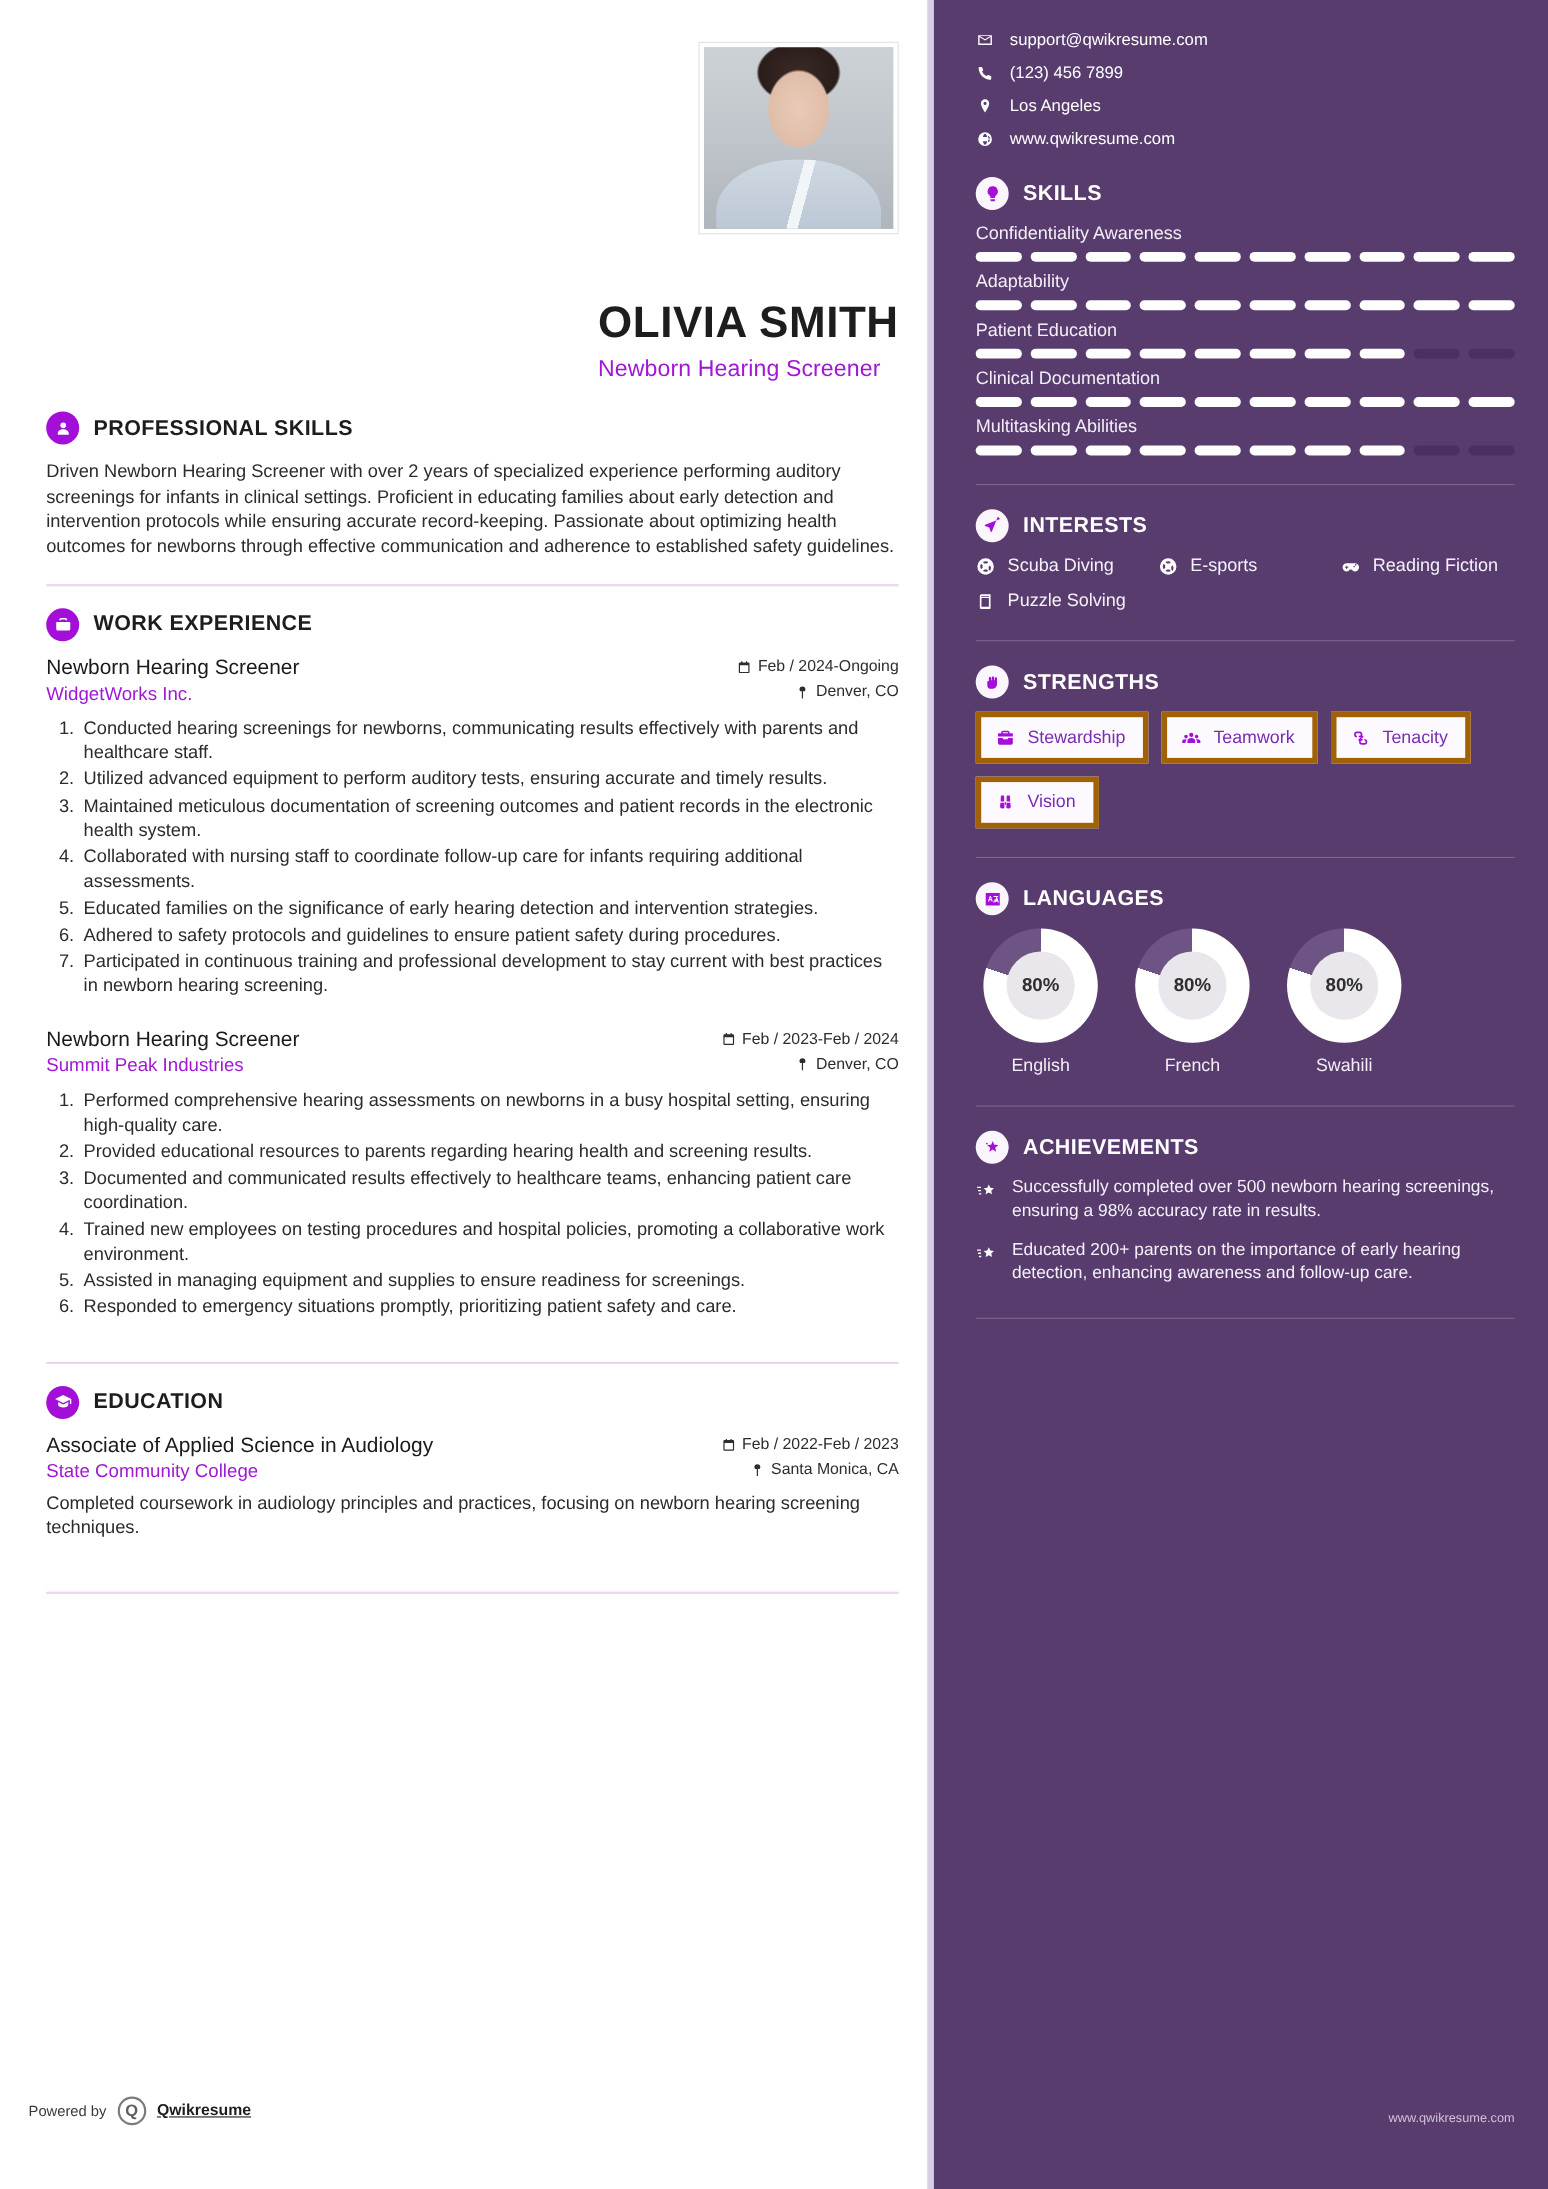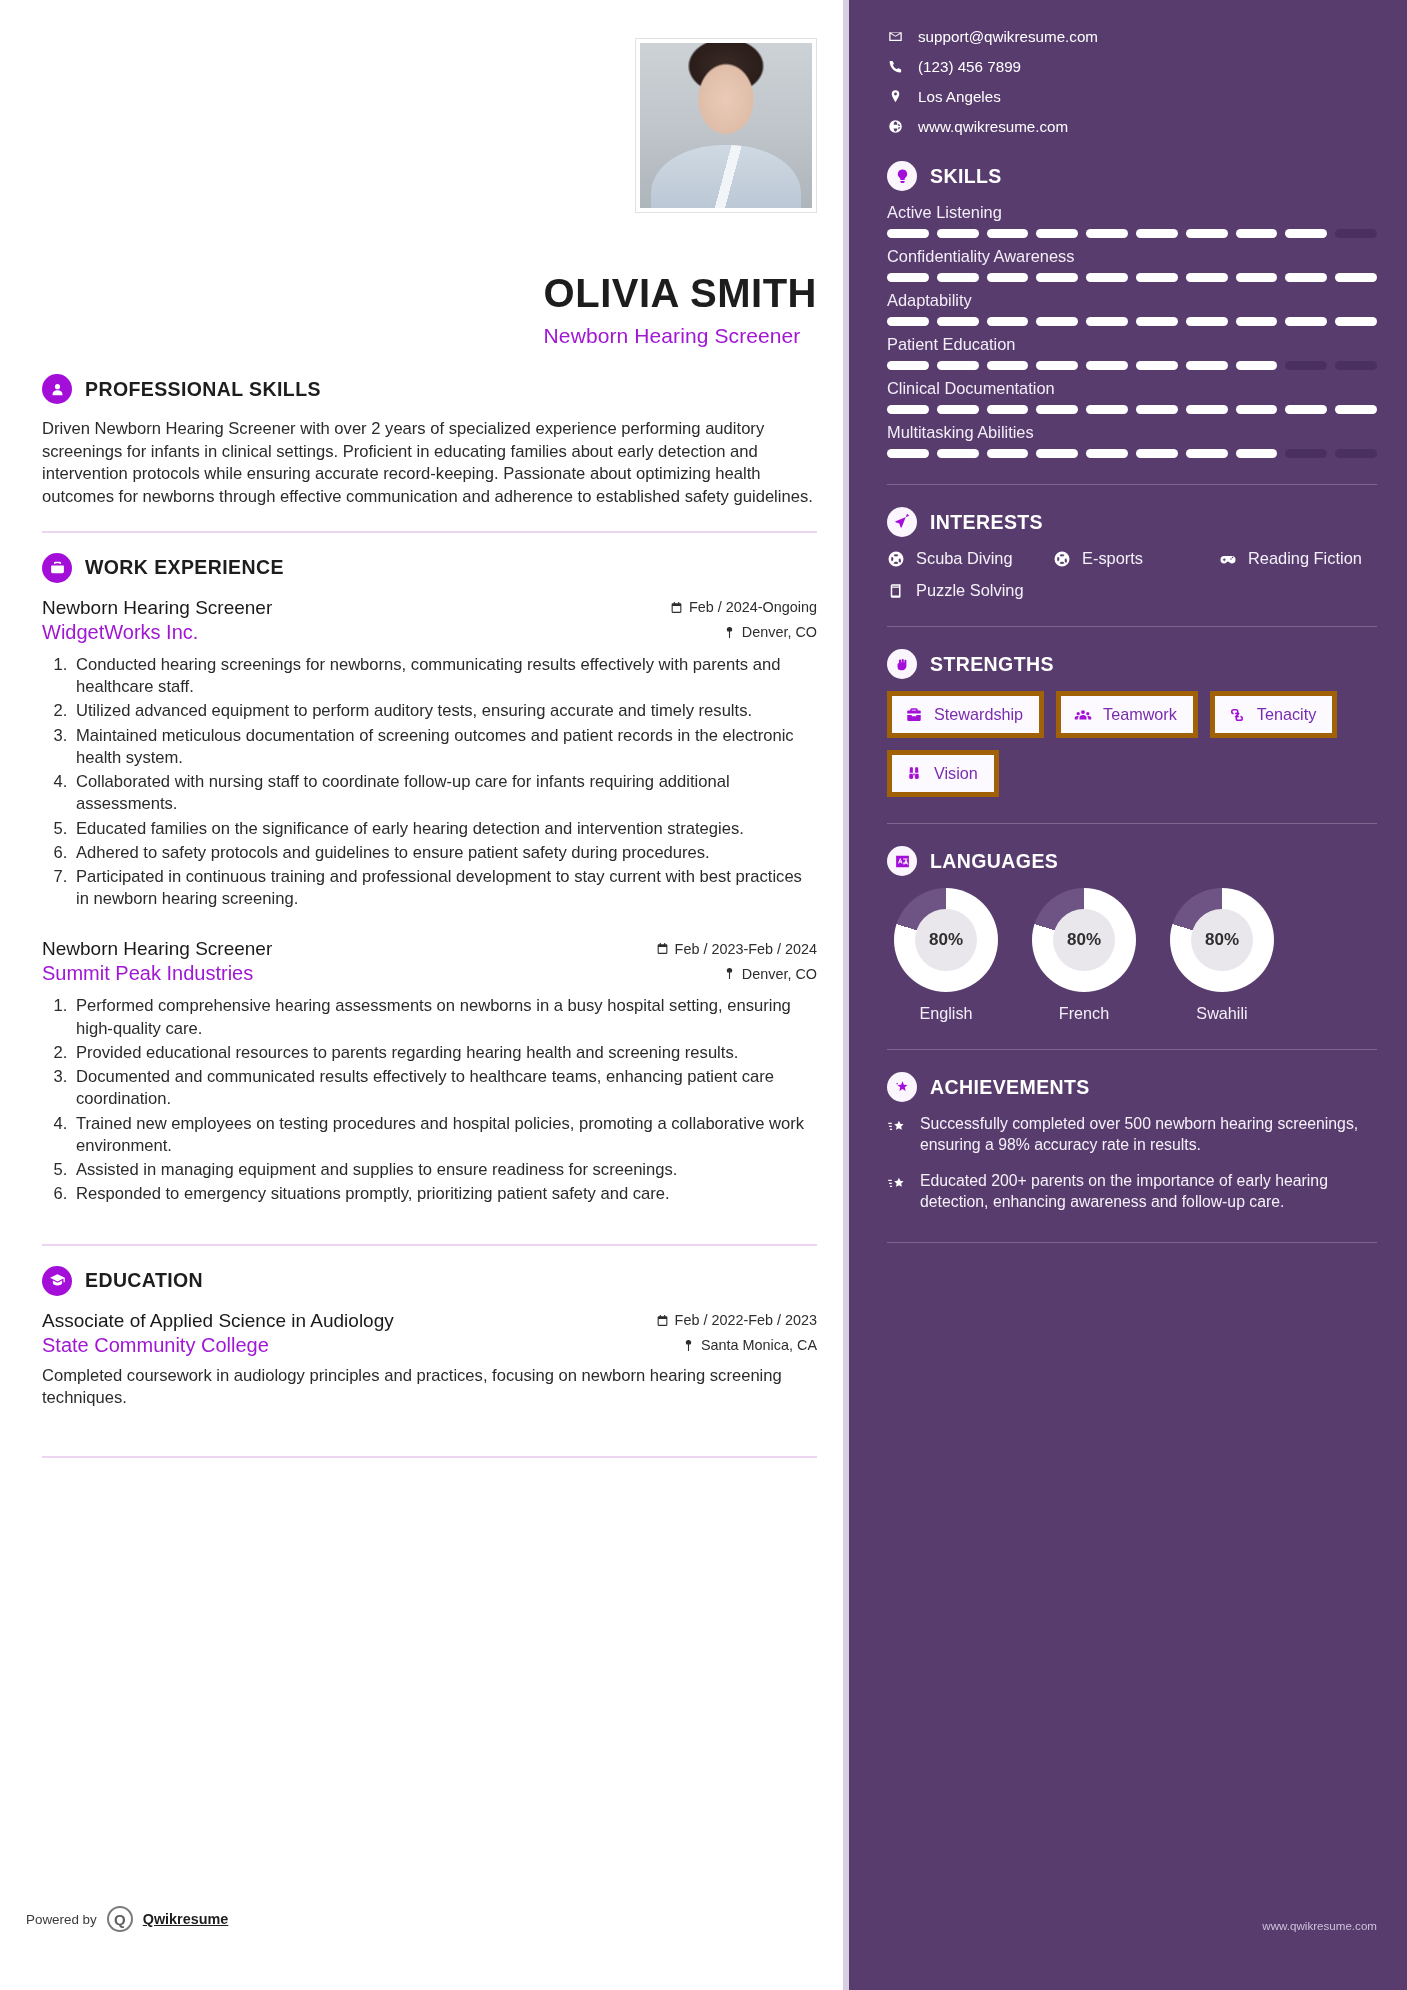--- a/index.html
+++ b/index.html
@@ -113,21 +113,21 @@
     align-items: baseline;
   }
   .job-title { font-size: 19px; color: #1a1a1a; }
   .job-meta { text-align: right; font-size: 14.4px; color: #2d2d2d; white-space: nowrap; }
   .job-meta .ln { display: flex; align-items: center; justify-content: flex-end; gap: 6px; }
   .job-meta svg { width: 13px; height: 13px; fill: #2d2d2d; }
   .job-sub-row {
     display: flex; justify-content: space-between;
     align-items: baseline; margin-top: 2px;
   }
-  .job-company { font-size: 20px; color: #a017d4; }
+  .job-company { font-size: 17px; color: #a017d4; }
 
   ol.duties {
     margin: 10px 0 0 0;
     padding-left: 30px;
     font-size: 16.6px;
     line-height: 1.34;
     color: #2b2b2b;
   }
   ol.duties li { margin-bottom: 2px; padding-left: 4px; }
 
@@ -427,35 +427,20 @@
       <div class="rsec-head">
         <span class="rsec-ic">
           <svg viewBox="0 0 24 24">
               <path d="M12 2a6.5 6.5 0 0 0-4 11.7c.6.5 1 1.2 1 2V17h6v-1.3c0-.8.4-1.5 1-2A6.5 6.5 0 0 0 12 2zM9 18.5h6v1A1.5 1.5 0 0 1 13.5 21h-3A1.5 1.5 0 0 1 9 19.5v-1z"></path>
             </svg>
         </span>
         <span class="rsec-title">SKILLS</span>
       </div>
       <div id="skills-list">
           <div class="skill">
-            <div class="skill-name">Active Listening</div>
-            <div class="segs">
-              <span class="seg"></span>
-              <span class="seg"></span>
-              <span class="seg"></span>
-              <span class="seg"></span>
-              <span class="seg"></span>
-              <span class="seg"></span>
-              <span class="seg"></span>
-              <span class="seg"></span>
-              <span class="seg"></span>
-              <span class="seg off"></span>
-            </div>
-          </div>
-          <div class="skill">
             <div class="skill-name">Confidentiality Awareness</div>
             <div class="segs">
               <span class="seg"></span>
               <span class="seg"></span>
               <span class="seg"></span>
               <span class="seg"></span>
               <span class="seg"></span>
               <span class="seg"></span>
               <span class="seg"></span>
               <span class="seg"></span>

